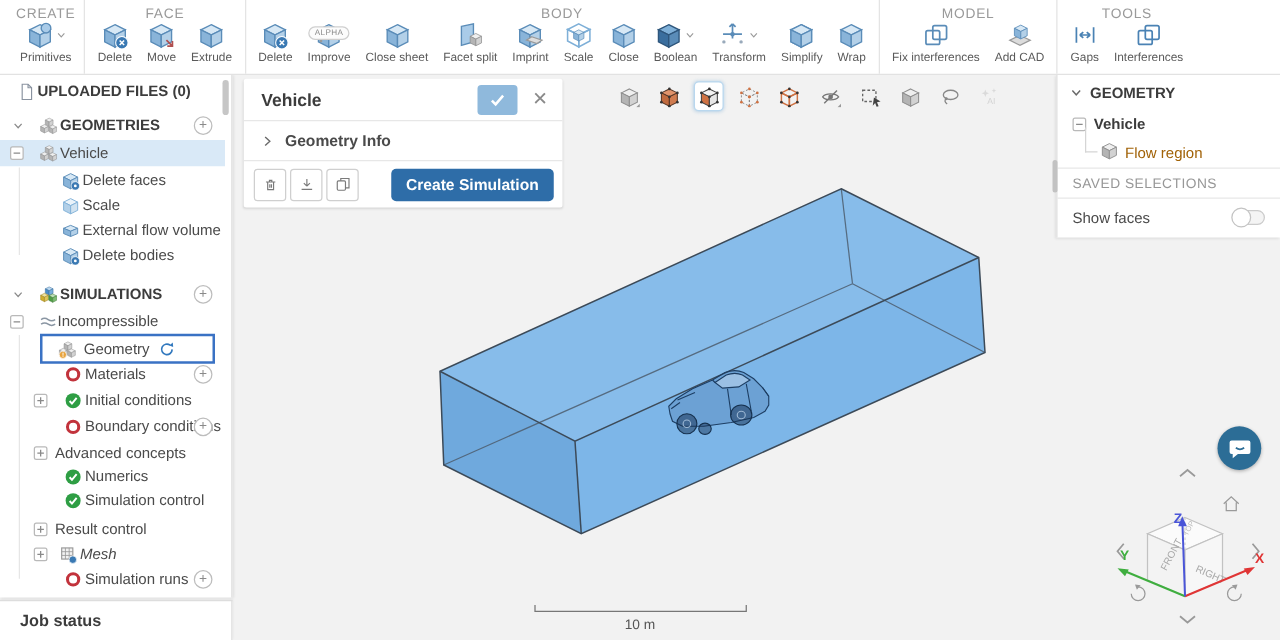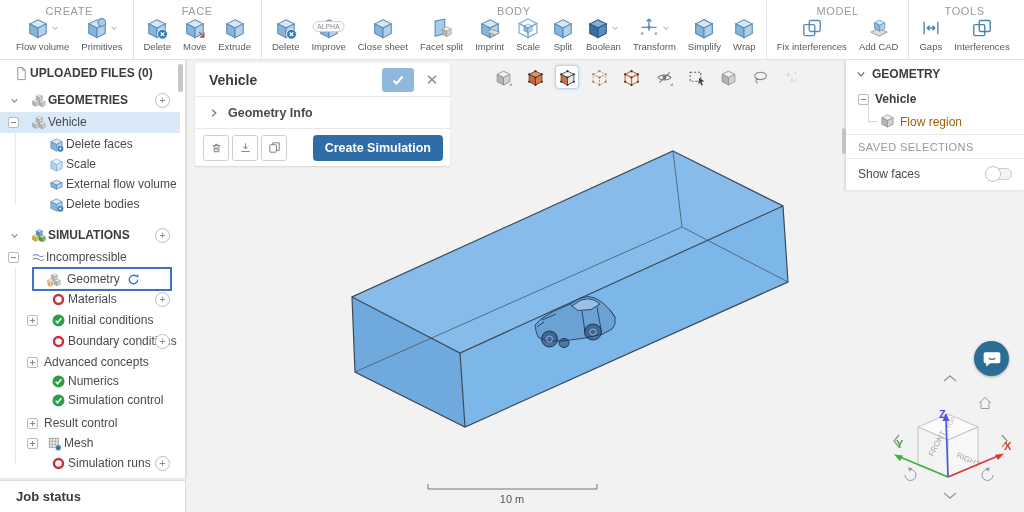--- a/index.html
+++ b/index.html
@@ -87,33 +87,20 @@
 <div id="toolbar">
     <div class="tb-section">
       <div class="tb-sec-label">CREATE</div>
       <div class="tb-items">
         <div class="tb-item">
           <div class="tb-ico-row">
             <svg width="22" height="22" viewBox="0 0 16 16">
               <polygon points="8,2 14,5 8,8 2,5" fill="#d7e8f5" stroke="#5a8cb8" stroke-width=".8"></polygon>
               <polygon points="2,5 8,8 8,15 2,12" fill="#89b4d9" stroke="#5a8cb8" stroke-width=".8"></polygon>
               <polygon points="14,5 8,8 8,15 14,12" fill="#b3d0e8" stroke="#5a8cb8" stroke-width=".8"></polygon>
-            </svg>
-            <span class="tb-chev"><svg width="8" height="8" viewBox="0 0 16 16">
-                <path d="M3 5.5 l5 5.5 5,-5.5" stroke="#9a9a9a" stroke-width="1.8" fill="none"></path>
-              </svg></span>
-          </div>
-          <span class="tb-label">Flow volume</span>
-        </div>
-        <div class="tb-item">
-          <div class="tb-ico-row">
-            <svg width="22" height="22" viewBox="0 0 16 16">
-              <polygon points="8,2 14,5 8,8 2,5" fill="#d7e8f5" stroke="#5a8cb8" stroke-width=".8"></polygon>
-              <polygon points="2,5 8,8 8,15 2,12" fill="#89b4d9" stroke="#5a8cb8" stroke-width=".8"></polygon>
-              <polygon points="14,5 8,8 8,15 14,12" fill="#b3d0e8" stroke="#5a8cb8" stroke-width=".8"></polygon>
               <circle cx="11.5" cy="4" r="2.8" fill="#a9cbe8" stroke="#5a8cb8" stroke-width=".8"></circle>
             </svg>
             <span class="tb-chev"><svg width="8" height="8" viewBox="0 0 16 16">
                 <path d="M3 5.5 l5 5.5 5,-5.5" stroke="#9a9a9a" stroke-width="1.8" fill="none"></path>
               </svg></span>
           </div>
           <span class="tb-label">Primitives</span>
         </div>
       </div>
     </div>
@@ -234,21 +221,21 @@
           <span class="tb-label">Scale</span>
         </div>
         <div class="tb-item">
           <div class="tb-ico-row">
             <svg width="22" height="22" viewBox="0 0 16 16">
               <polygon points="8,2 14,5 8,8 2,5" fill="#d7e8f5" stroke="#5a8cb8" stroke-width=".8"></polygon>
               <polygon points="2,5 8,8 8,15 2,12" fill="#89b4d9" stroke="#5a8cb8" stroke-width=".8"></polygon>
               <polygon points="14,5 8,8 8,15 14,12" fill="#b3d0e8" stroke="#5a8cb8" stroke-width=".8"></polygon>
             </svg>
           </div>
-          <span class="tb-label">Split</span>
+          <span class="tb-label">Close</span>
         </div>
         <div class="tb-item">
           <div class="tb-ico-row">
             <svg width="22" height="22" viewBox="0 0 16 16">
               <polygon points="8,2 14,5 8,8 2,5" fill="#7fb0d8" stroke="#2e567c" stroke-width=".8"></polygon>
               <polygon points="2,5 8,8 8,15 2,12" fill="#3a6e9e" stroke="#2e567c" stroke-width=".8"></polygon>
               <polygon points="14,5 8,8 8,15 14,12" fill="#5a8cb8" stroke="#2e567c" stroke-width=".8"></polygon>
             </svg>
             <span class="tb-chev"><svg width="8" height="8" viewBox="0 0 16 16">
                 <path d="M3 5.5 l5 5.5 5,-5.5" stroke="#9a9a9a" stroke-width="1.8" fill="none"></path>
@@ -665,21 +652,21 @@
           <span class="exp-sq">
             <svg width="7" height="7" viewBox="0 0 8 8">
               <path d="M1 4 h6 M4 1 v6" stroke="#8a8a8a" stroke-width="1.2"></path>
             </svg>
           </span>
         </span>
         <span class="t-abs" style="left:44px">
           <span class="t-label">Result control</span>
         </span>
       </div>
-      <div class="tree-row" style="top: 373px;">
+      <div class="tree-row" style="top: 373px; font-style: italic;">
         <span class="t-abs" style="left:27px">
           <span class="exp-sq">
             <svg width="7" height="7" viewBox="0 0 8 8">
               <path d="M1 4 h6 M4 1 v6" stroke="#8a8a8a" stroke-width="1.2"></path>
             </svg>
           </span>
         </span>
         <span class="t-abs" style="left:47px">
           <svg width="15" height="15" viewBox="0 0 16 16">
             <rect x="2.5" y="2.5" width="9.5" height="9.5" fill="#f2f2f2" stroke="#999"></rect>

